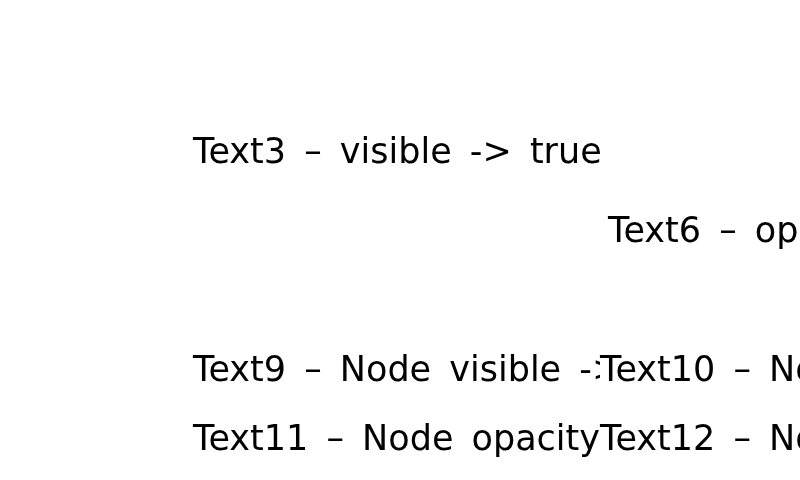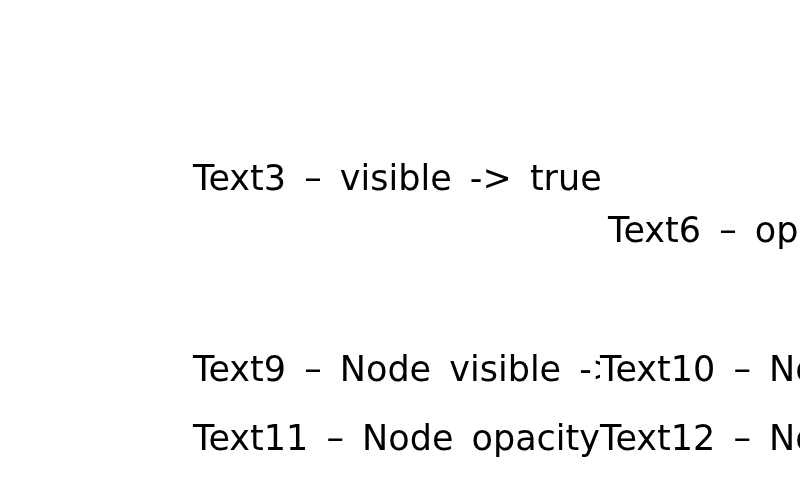--- a/index.html
+++ b/index.html
@@ -28,21 +28,21 @@
     font-family: "DejaVu Sans", sans-serif;
     font-size: 35px;
     line-height: 1;
     letter-spacing: 0px;
     word-spacing: 7px;
     background: #ffffff;
     padding: 2px 0 6px 0;
   }
 
   
-  #node-text3  { left: 193px; top: 159px; z-index: 3; text-align: center; }
+  #node-text3  { left: 193px; top: 132px; z-index: 3; text-align: center; }
   #node-text6  { left: 608px; top: 211px; z-index: 6; }
   #node-text9  { left: 193px; top: 350px; z-index: 9; }
   #node-text10 { left: 600px; top: 350px; z-index: 10; }
   #node-text11 { left: 193px; top: 419px; z-index: 11; }
   #node-text12 { left: 600px; top: 419px; z-index: 12; }
 </style>
 </head>
 <body>
 
 <div id="stage">

